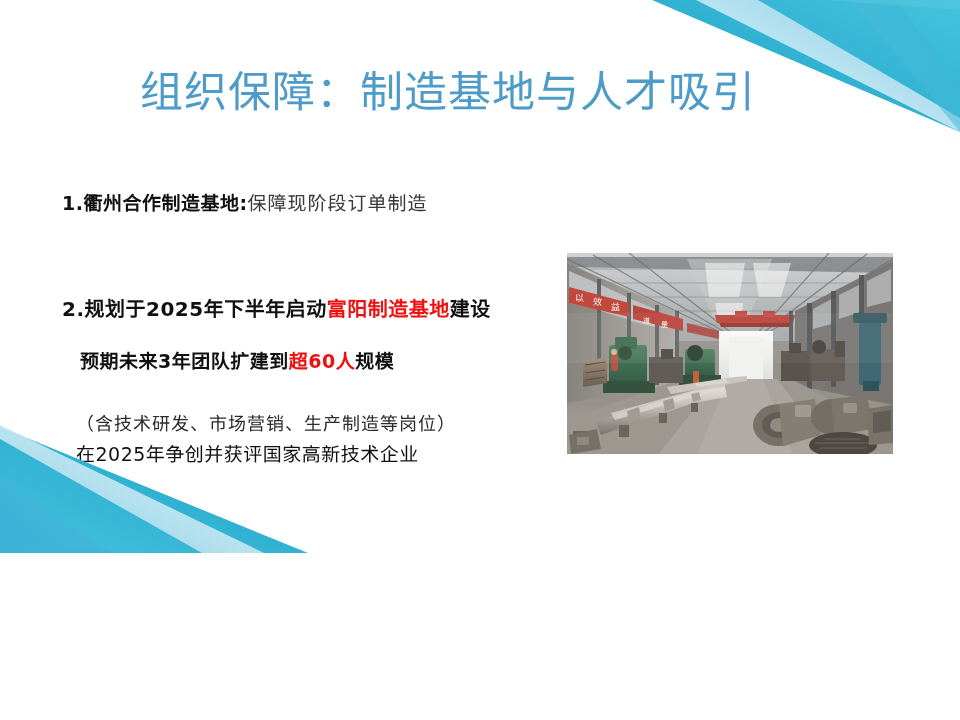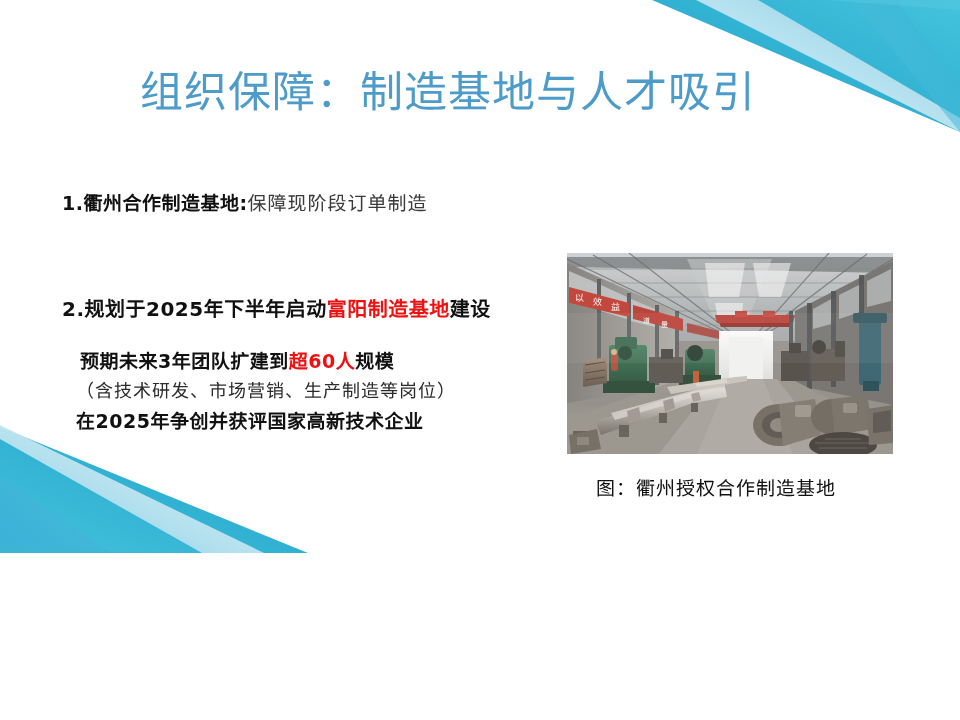--- a/index.html
+++ b/index.html
@@ -98,28 +98,28 @@
     margin-top: 22px;
     margin-left: 18px;
     letter-spacing: 0.5px;
   }
 
   .line-4 {
     font-size: 18px;
     font-weight: normal;
     color: #2b2b2b;
     line-height: 30px;
-    margin-top: 0;
+    margin-top: 33px;
     margin-left: 14px;
     letter-spacing: 1px;
   }
 
   .line-5 {
     font-size: 19px;
-    font-weight: bold;
+    font-weight: normal;
     line-height: 30px;
     margin-left: 14px;
     letter-spacing: 0.5px;
   }
 
   .hl-red { color: #ee1111; }
 
   
   .photo-frame {
     position: absolute;
@@ -390,21 +390,20 @@
       <polygon points="306,160 324,157 324,178 306,180" fill="#545049"></polygon>
 
       <polygon points="2,182 30,176 34,196 4,201" fill="#6c665d"></polygon>
       <rect x="10" y="184" width="12" height="8" fill="#868077"></rect>
 
       <rect x="0" y="0" width="326" height="201" fill="#d9d2c4" opacity="0.10"></rect>
       <rect x="0" y="60" width="326" height="50" fill="#ffffff" opacity="0.06"></rect>
     </svg>
   </div>
 
-  <div class="photo-caption">图：衢州授权合作制造基地</div>
 
   <div class="deco deco-bl">
     <svg width="320" height="132" viewBox="0 0 320 132" xmlns="http://www.w3.org/2000/svg">
       <defs>
         <linearGradient id="gBL1" x1="1" y1="0" x2="0" y2="1">
           <stop offset="0%" stop-color="#1f9fc6"></stop>
           <stop offset="60%" stop-color="#35b5d4"></stop>
           <stop offset="100%" stop-color="#45c3dd"></stop>
         </linearGradient>
         <linearGradient id="gBL2" x1="1" y1="0" x2="0" y2="1">

